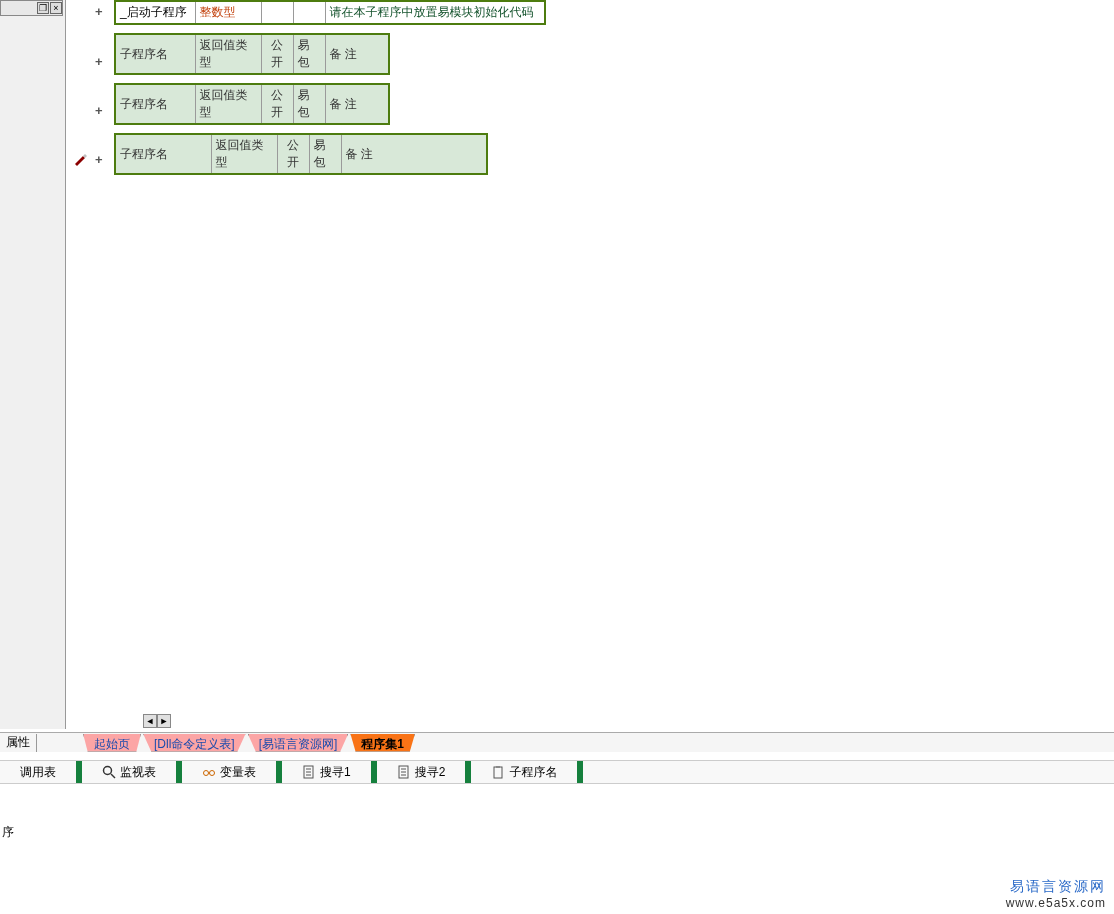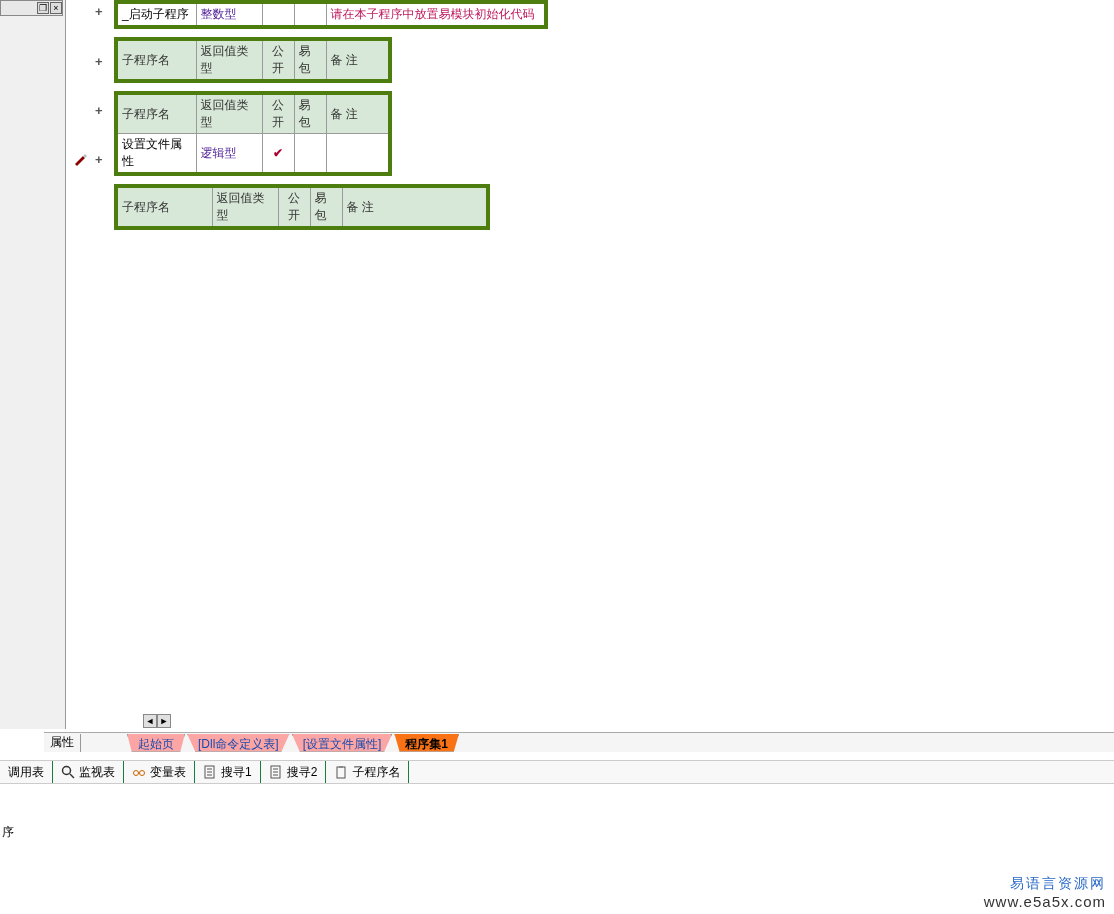--- a/index.html
+++ b/index.html
@@ -5,46 +5,46 @@
 * { margin: 0; padding: 0; box-sizing: border-box; }
 body { font-family: "SimSun", "宋体", sans-serif; font-size: 12px; background: #fff; overflow: hidden; width: 1114px; height: 914px; position: relative; }
 .sidebar-panel { position: absolute; left: 0; top: 0; width: 66px; height: 729px; border-right: 1px solid #999; background: #f0f0f0; }
 .side-titlebar { position: absolute; left: 0; top: 0; width: 63px; height: 16px; border: 1px solid #888; background: #e8e8e8; display: flex; justify-content: flex-end; align-items: center; }
 .side-titlebar .btn { width: 12px; height: 12px; border: 1px solid #666; margin-left: 1px; font-size: 9px; display: flex; align-items: center; justify-content: center; background: #ddd; cursor: pointer; line-height: 1; }
 .content-area { position: absolute; left: 70px; top: 0; right: 0; height: 729px; background: #fff; overflow: hidden; }
 .gutter-col { position: absolute; left: 0; top: 0; width: 40px; height: 100%; }
 .gutter-plus { position: absolute; left: 25px; color: #555; font-size: 13px; cursor: pointer; font-weight: bold; }
 .edit-mark { position: absolute; left: 3px; width: 14px; height: 14px; }
 .tables-wrap { position: absolute; left: 44px; top: 0; }
-table.subprog { border-collapse: collapse; margin-bottom: 8px; border: 4px solid #4d7c0f; }
+table.subprog { border-collapse: collapse; margin-bottom: 8px; border: 2px solid #4d7c0f; }
 table.subprog th, table.subprog td { border: 1px solid #9a9a9a; padding: 2px 4px; height: 20px; vertical-align: middle; font-weight: normal; text-align: left; }
 table.subprog th { background: #d8e8d8; color: #333; }
 .col-name { width: 80px; }
 .col-type { width: 66px; }
 .col-pub { width: 32px; text-align: center !important; }
 .col-pkg { width: 32px; font-family: Liberation Serif, serif; }
 .col-note { width: 64px; }
 .col-note-wide { width: 220px; }
-.type-link { color: #4c1d95; }
-.green-note { color: #be185d; }
+.type-link { color: #c2410c; }
+.green-note { color: #14532d; }
 .checkmark { color: #aa0033; font-weight: bold; text-align: center; display: block; }
 .text-cursor { border-left: 1px solid #000; padding-left: 1px; }
 .hscroll-stub { position: absolute; left: 73px; bottom: 2px; width: 40px; height: 14px; }
 .hscroll-stub .arrow { display: inline-block; width: 14px; height: 14px; border: 1px solid #888; background: #e0e0e0; font-size: 9px; text-align: center; line-height: 12px; }
-.bottom-tabs { position: absolute; left: 0; top: 732px; right: 0; height: 20px; border-top: 1px solid #aaa; display: flex; align-items: center; background: #f5f5f5; margin-left: 44px; }
+.bottom-tabs { position: absolute; left: 0; top: 732px; right: 0; height: 20px; border-top: 1px solid #aaa; display: flex; align-items: center; background: #f5f5f5; }
 .bottom-tabs .ltab { height: 18px; padding: 0 6px; border-right: 1px solid #999; display: flex; align-items: center; }
 .bottom-tabs .filetab { height: 18px; padding: 2px 10px 0 10px; border: 1px solid #888; border-top: none; background: #fca5a5; color: #1a4bad; margin-left: 2px; position: relative; clip-path: polygon(0 0, 100% 0, 92% 100%, 8% 100%); cursor: pointer; }
 .bottom-tabs .filetab.active { color: #000; font-weight: bold; background: #f97316; }
 .tool-tabs { position: absolute; left: 0; top: 760px; right: 0; height: 24px; border-top: 1px solid #ccc; border-bottom: 1px solid #ccc; display: flex; align-items: center; background: #f8f8f8; }
-.tool-tabs .ttab { height: 22px; padding: 0 8px; border-right: 1px solid #15803d; display: flex; align-items: center; gap: 4px; cursor: pointer; }
+.tool-tabs .ttab { height: 22px; padding: 0 20px; border-right: 6px solid #15803d; display: flex; align-items: center; gap: 4px; cursor: pointer; }
 .tool-tabs .ico { width: 14px; height: 14px; display: inline-block; }
 .status-row { position: absolute; left: 0; top: 824px; width: 100%; height: 18px; font-size: 12px; padding-left: 2px; }
 .watermark { position: absolute; right: 8px; bottom: 4px; text-align: right; }
 .watermark .line1 { color: #2868c7; font-family: "KaiTi","STKaiti",serif; font-size: 14px; letter-spacing: 2px; }
-.watermark .line2 { color: #333; font-size: 15px; letter-spacing: 1px; }
+.watermark .line2 { color: #333; font-size: 12px; letter-spacing: 1px; }
 </style>
 </head>
 <body>
 
 <div class="sidebar-panel">
   <div class="side-titlebar">
     <span class="btn">❐</span>
     <span class="btn">×</span>
   </div>
 </div>
@@ -89,29 +89,20 @@
 
     <table class="subprog">
       <tbody>
           <tr>
         <th class="col-name">子程序名</th>
         <th class="col-type">返回值类型</th>
         <th class="col-pub">公开</th>
         <th class="col-pkg">易包</th>
         <th class="col-note">备  注</th>
       </tr>
-      <tr>
-        <td class="col-name">设置文件属性</td>
-        <td class="col-type type-link">逻辑型</td>
-        <td class="col-pub">
-              <span class="checkmark">✔</span>
-            </td>
-        <td class="col-pkg"></td>
-        <td class="col-note"></td>
-      </tr>
     </tbody>
       </table>
 
     <table class="subprog">
       <tbody>
           <tr>
         <th style="width:96px">子程序名</th>
         <th class="col-type">返回值类型</th>
         <th class="col-pub">公开</th>
         <th class="col-pkg">易包</th>
@@ -124,21 +115,21 @@
   <div class="hscroll-stub">
     <span class="arrow">◄</span><span class="arrow">►</span>
   </div>
 </div>
 
 <div class="bottom-tabs">
   <div class="ltab">属性</div>
   <div style="width:44px"></div>
   <div class="filetab">起始页</div>
   <div class="filetab">[Dll命令定义表]</div>
-  <div class="filetab">[设置文件属性]</div>
+  <div class="filetab">[易语言资源网]</div>
   <div class="filetab active">程序集1</div>
 </div>
 
 <div class="tool-tabs">
   <div class="ttab">
     <span>调用表</span>
   </div>
   <div class="ttab">
     <svg class="ico" viewBox="0 0 14 14">
         <circle cx="5.5" cy="5.5" r="4" fill="none" stroke="#333" stroke-width="1.5"></circle>

